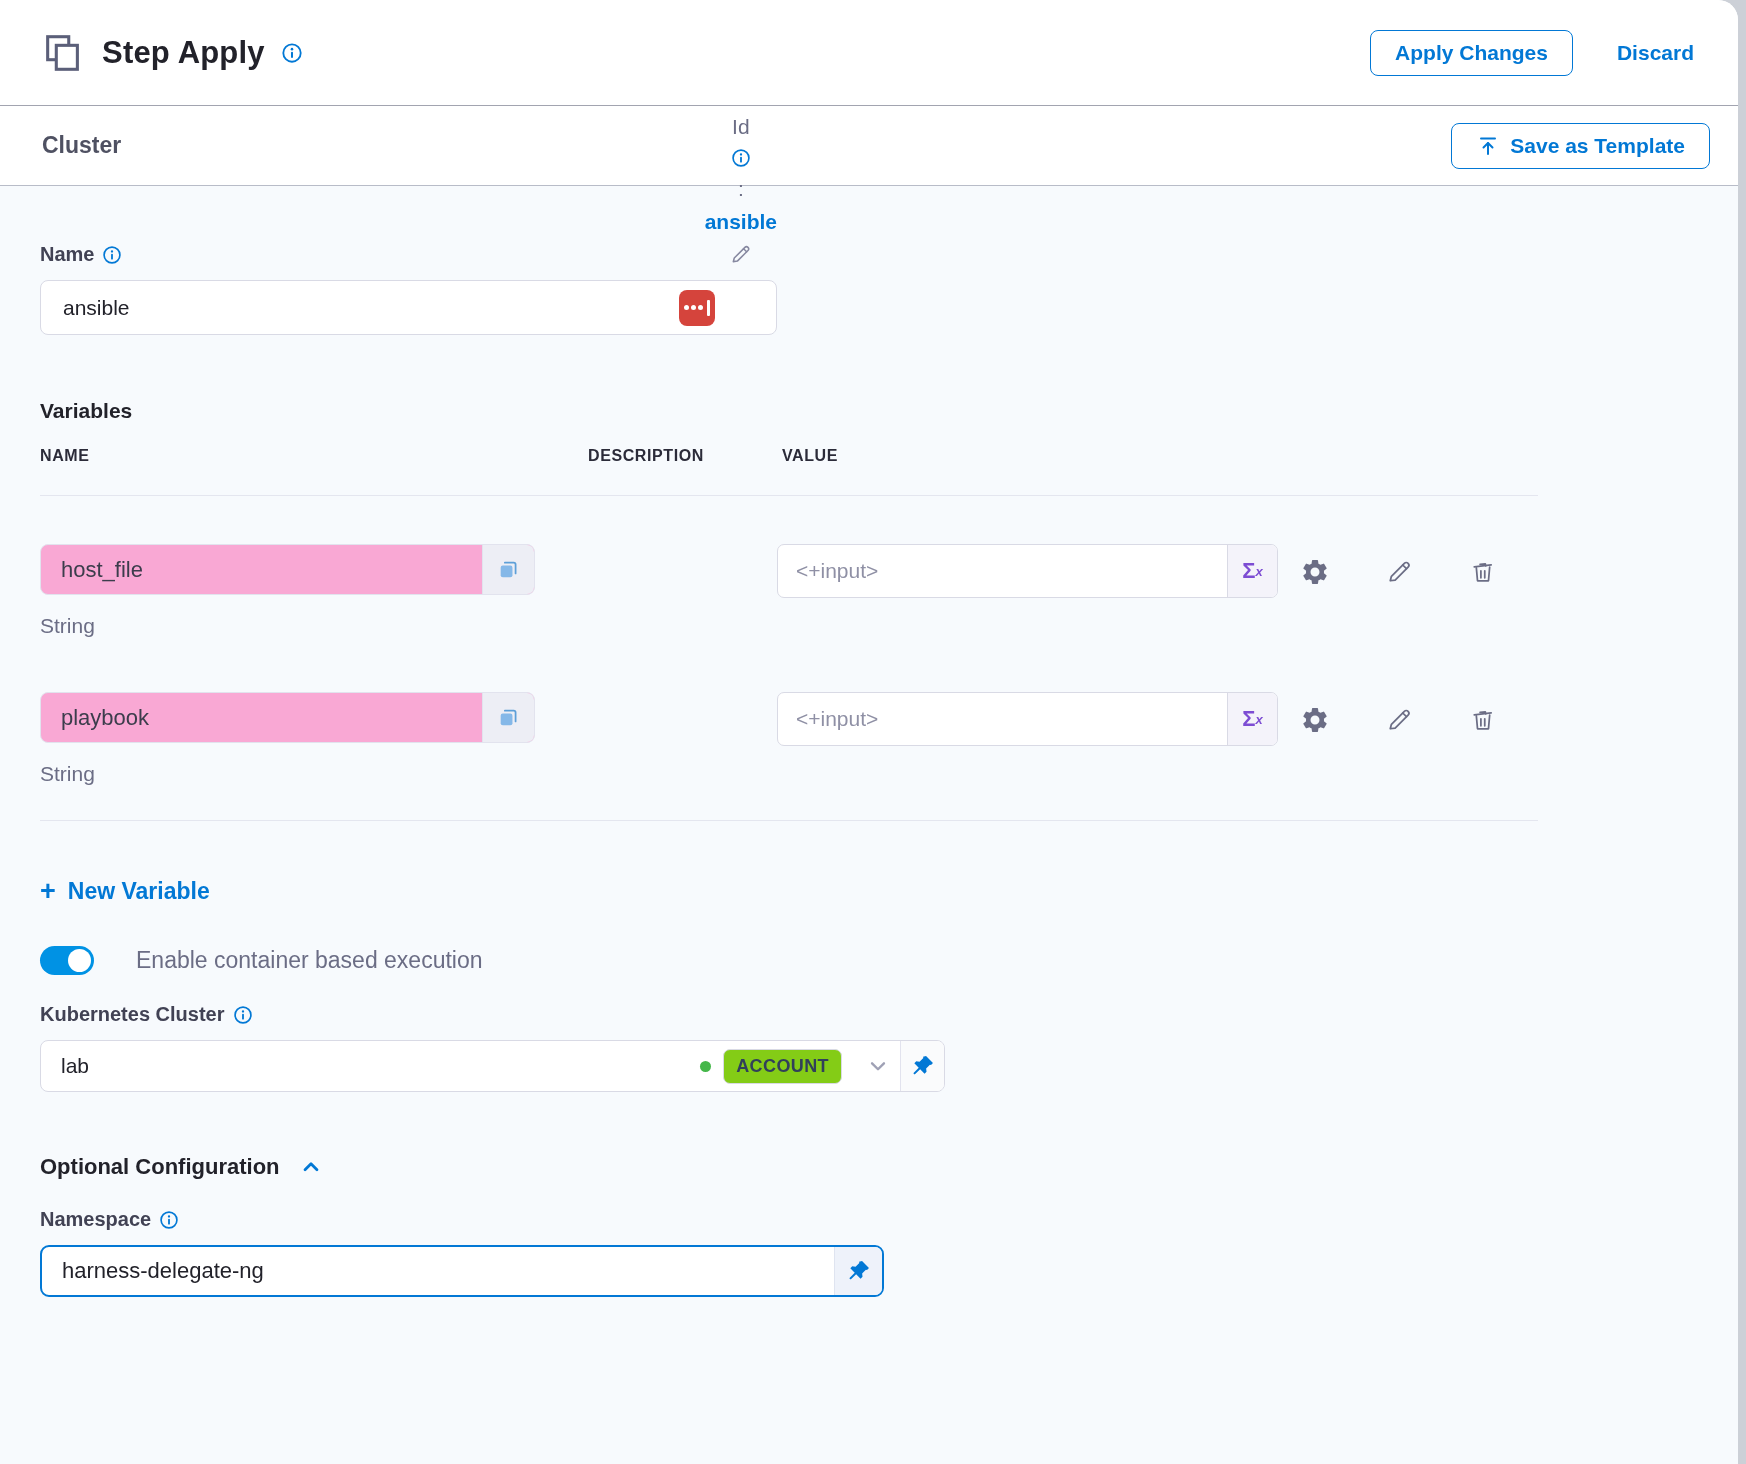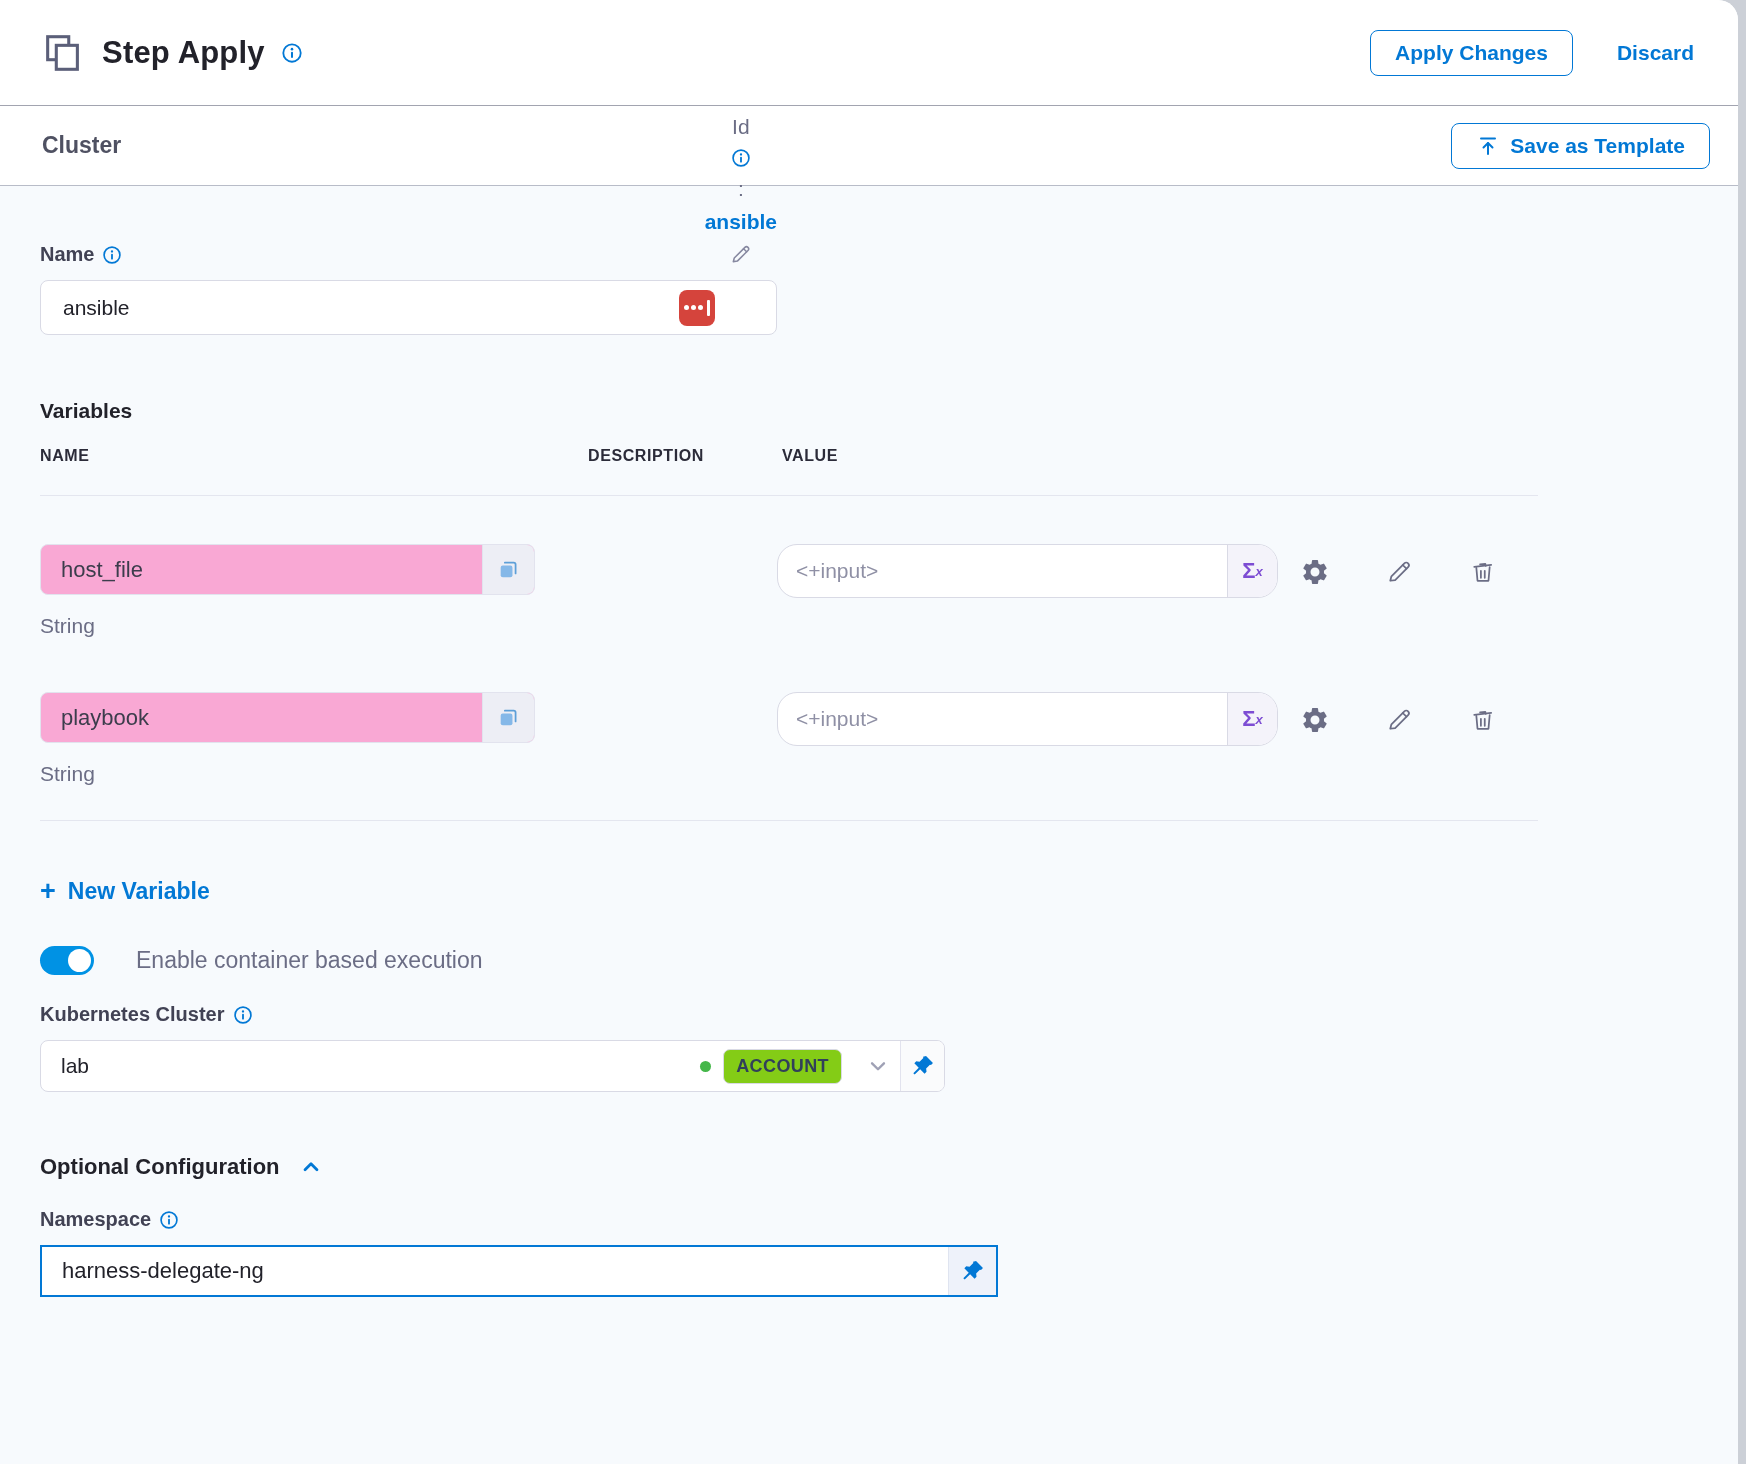--- a/index.html
+++ b/index.html
@@ -46,21 +46,21 @@
   .var-headers { position:relative; height:20px; margin-top:24px; }
   .var-headers span { position:absolute; top:0; font-size:16px; font-weight:700; color:#2b2b39; letter-spacing:.6px; }
   .col-name { left:0; } .col-desc { left:548px; } .col-value { left:742px; }
 
   .divider { width:1498px; height:1px; background:#e4e6ef; margin-top:28px; }
 
   .var-row { position:relative; height:54px; margin-top:48px; }
   .var-name-box { position:absolute; left:0; top:0; width:495px; height:51px; background:#f9a8d4; border:1px solid #e2e3ee; border-radius:8px; display:flex; overflow:hidden; }
   .var-name-input { flex:1; border:none; background:transparent; font-size:22px; color:#3c3d4c; padding:0 20px; font-family:inherit; outline:none; }
   .copy-cell { width:52px; border-left:1px solid #e2e3ee; background:#edeef5; display:flex; align-items:center; justify-content:center; cursor:pointer; }
-  .var-value-box { position:absolute; left:737px; top:0; width:501px; height:54px; background:#fff; border:1px solid #d9dae5; border-radius:20px; display:flex; overflow:hidden; }
+  .var-value-box { position:absolute; left:737px; top:0; width:501px; height:54px; background:#fff; border:1px solid #d9dae5; border-radius:7px; display:flex; overflow:hidden; }
   .var-value-input { flex:1; border:none; background:transparent; font-size:21px; color:#22222a; padding:0 18px; font-family:inherit; outline:none; }
   .var-value-input::placeholder { color:#8f90a5; opacity:1; }
   .sigma-cell { width:50px; border-left:1px solid #d9dae5; background:#f4f3fa; display:flex; align-items:center; justify-content:center; cursor:pointer; color:#7d4dd3; font-size:22px; font-weight:600; }
   .sigma-cell sup { font-size:13px; font-style:italic; }
   .row-icon { position:absolute; top:11px; width:34px; height:34px; display:flex; align-items:center; justify-content:center; cursor:pointer; }
   .icon-gear-pos { left:1258px; } .icon-pencil-pos { left:1342px; } .icon-trash-pos { left:1426px; }
   .type-label { margin-top:16px; font-size:21px; color:#6b6d85; height:26px; }
 
   .new-variable { margin-top:54px; display:flex; align-items:center; gap:12px; color:#0278d5; font-size:23px; font-weight:700; cursor:pointer; width:fit-content; height:32px; }
   .plus-glyph { font-size:27px; font-weight:700; line-height:1; }
@@ -74,21 +74,21 @@
   .connector-box { margin-top:14px; width:905px; height:52px; background:#fff; border:1px solid #d9dae5; border-radius:8px; display:flex; align-items:center; overflow:hidden; }
   .connector-input { flex:1; border:none; background:transparent; font-size:21px; color:#22222a; padding:0 20px; font-family:inherit; outline:none; }
   .scope-dot { width:11px; height:11px; border-radius:50%; background:#45b74a; margin-right:12px; flex:0 0 auto; }
   .scope-badge { border:1px solid #d9dae5; background:#84cc16; border-radius:7px; color:#31405a; font-size:18px; font-weight:600; letter-spacing:.4px; padding:6px 12px; margin-right:14px; flex:0 0 auto; }
   .chevron-cell { width:44px; display:flex; align-items:center; justify-content:center; cursor:pointer; flex:0 0 auto; }
   .pin-cell { width:44px; height:100%; border-left:1px solid #e2e3ee; background:#fafbfc; display:flex; align-items:center; justify-content:center; cursor:pointer; flex:0 0 auto; }
 
   .optional-row { margin-top:62px; display:flex; align-items:flex-start; gap:18px; height:28px; cursor:pointer; width:fit-content; }
   .optional-title { font-size:22px; font-weight:700; color:#22222a; }
   .ns-label { margin-top:26px; }
-  .ns-box { margin-top:14px; width:958px; height:52px; background:#fff; border:2px solid #0278d5; border-radius:0; display:flex; align-items:center; overflow:hidden; }
+  .ns-box { margin-top:14px; width:844px; height:52px; background:#fff; border:2px solid #0278d5; border-radius:9px; display:flex; align-items:center; overflow:hidden; }
   .ns-input { flex:1; border:none; background:transparent; font-size:22px; color:#22222a; padding:0 20px; font-family:inherit; outline:none; }
   .ns-pin-cell { width:48px; height:100%; background:#eef2fa; border-left:1px solid #dfe4f0; display:flex; align-items:center; justify-content:center; cursor:pointer; flex:0 0 auto; }
 </style>
 </head>
 <body>
 
 <div class="panel">
 
   <div class="header">
     <div class="header-left">

